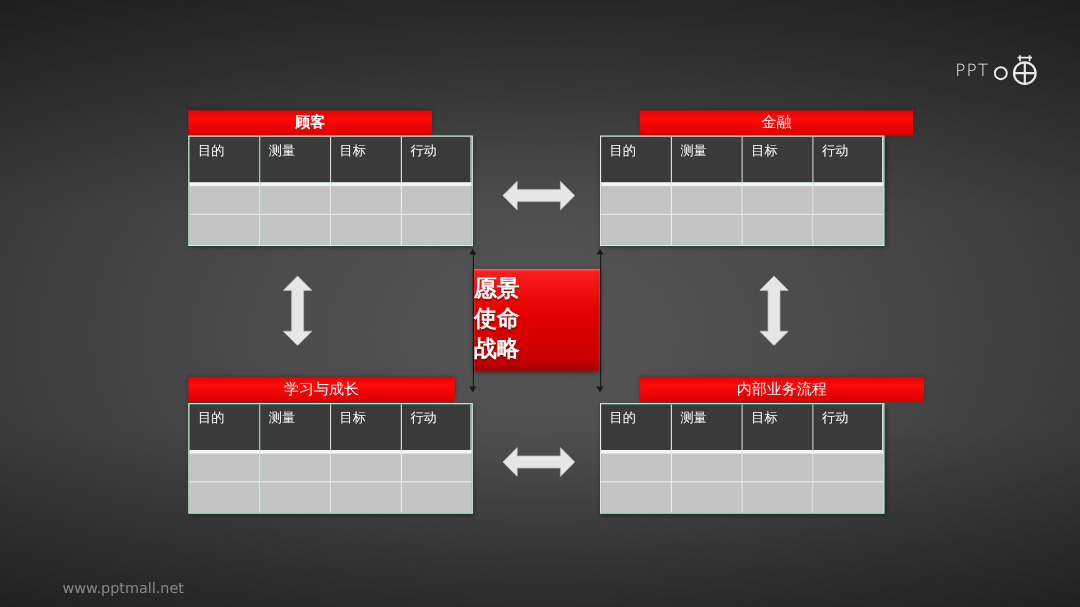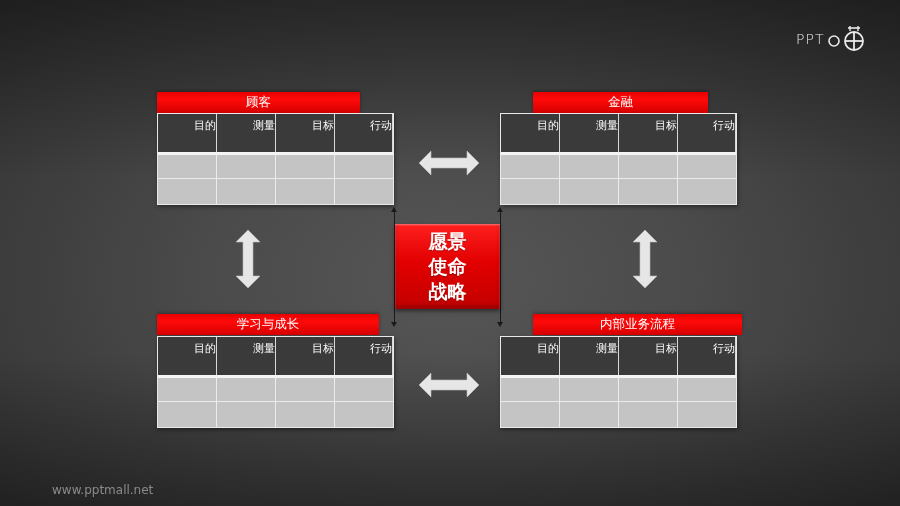--- a/index.html
+++ b/index.html
@@ -7,63 +7,62 @@
     width:900px; height:506px; position:relative; overflow:hidden;
     background: radial-gradient(ellipse at 50% 55%, #565656 0%, #4a4a4a 40%, #383838 80%, #2e2e2e 100%);
     font-family: "DejaVu Sans", "Liberation Sans", sans-serif;
   }
   .bg-top {
     position:absolute; left:0; top:0; width:900px; height:506px;
     background: linear-gradient(to bottom, rgba(0,0,0,0.35) 0%, rgba(0,0,0,0) 35%, rgba(0,0,0,0) 70%, rgba(0,0,0,0.35) 100%);
     pointer-events:none;
   }
   .logo {
-    position:absolute; left:796px; top:24px; height:30px; width:80px;
+    position:absolute; left:796px; top:44px; height:30px; width:80px;
     color:#eaeaea; font-family:"DejaVu Sans", sans-serif; font-size:14px; letter-spacing:2px;
     display:flex; align-items:center;
   }
   .logo-text { font-weight:300; letter-spacing:1px; }
   .logo svg { margin-left:4px; }
 
   .tab {
     position:absolute; height:21px; color:#fff; font-size:12.5px;
     display:flex; align-items:center; justify-content:center;
     background: linear-gradient(to bottom, #e80000 0%, #ff0a0a 35%, #d60000 100%);
     box-shadow: 0 -1px 3px rgba(0,0,0,0.35);
   }
   .grid {
     position:absolute; width:237px; height:92px;
     border:1px solid #e9e9e9; box-sizing:border-box;
     display:grid; grid-template-columns: 59px 59px 59px 58px;
     grid-template-rows: 38px 26px 26px;
     background:#22c55e;
     gap:0;
     box-shadow: 1px 2px 4px rgba(0,0,0,0.4);
-    text-align: right;
   }
   .cell-h {
     background:#3a3a3a; color:#fff; font-size:11px;
     padding:4px 0 0 7px; box-sizing:border-box;
     border-right:1px solid #d8d8d8;
   }
   .cell-h:last-child { border-right:none; }
   .cell {
     background:#c4c4c4; box-sizing:border-box;
     border-right:1px solid #ececec;
     border-top:1px solid #ececec;
   }
   .row1 { border-top:3px solid #f4f4f4; }
   .cell.last { border-right:none; }
 
   .center {
     position:absolute; left:395px; top:224px; width:105px; height:85px;
     background: linear-gradient(to bottom, #ff1f1f 0%, #e20000 45%, #c20000 100%);
     box-shadow: inset 0 1px 2px rgba(255,255,255,0.4), inset 0 -3px 5px rgba(0,0,0,0.25), 0 2px 4px rgba(0,0,0,0.5);
     color:#fff; font-weight:bold; font-size:19px; line-height:25px;
-    display:flex; flex-direction:column; align-items:center; justify-content:center;
+    display:flex; flex-direction:column; align-items:flex-start; justify-content:center;
     text-shadow: 0 1px 1px rgba(0,0,0,0.3);
   }
   .vline { position:absolute; width:1px; background:#1a1a1a; }
   .vline-arrow-up, .vline-arrow-down {
     position:absolute; width:0; height:0;
     border-left:3px solid transparent; border-right:3px solid transparent;
   }
   .vline-arrow-up { border-bottom:5px solid #1a1a1a; }
   .vline-arrow-down { border-top:5px solid #1a1a1a; }
 
@@ -84,37 +83,37 @@
     <circle cx="6" cy="16" r="5" fill="none" stroke="#eaeaea" stroke-width="1.6"></circle>
     <circle cx="26" cy="16" r="9" fill="none" stroke="#eaeaea" stroke-width="1.8"></circle>
     <line x1="17" y1="16" x2="35" y2="16" stroke="#eaeaea" stroke-width="1.8"></line>
     <line x1="26" y1="7" x2="26" y2="25" stroke="#eaeaea" stroke-width="1.8"></line>
     <line x1="20" y1="3" x2="32" y2="3" stroke="#eaeaea" stroke-width="1.6"></line>
     <line x1="22" y1="1" x2="22" y2="6" stroke="#eaeaea" stroke-width="1.4"></line>
     <line x1="30" y1="1" x2="30" y2="6" stroke="#eaeaea" stroke-width="1.4"></line>
   </svg>
 </div>
 
-<div class="tab" style="left:157px; top:92px; width:203px;">顾客</div>
+<div class="tab" style="left:157px; top:92px; width:203px;font-weight:bold;">顾客</div>
 <div class="grid" style="left:157px; top:113px;">
   <div class="cell-h">目的</div>
   <div class="cell-h">测量</div>
   <div class="cell-h">目标</div>
   <div class="cell-h">行动</div>
   <div class="cell row1"></div>
   <div class="cell row1"></div>
   <div class="cell row1"></div>
   <div class="cell row1 last"></div>
   <div class="cell"></div>
   <div class="cell"></div>
   <div class="cell"></div>
   <div class="cell last"></div>
 </div>
 
-<div class="tab" style="left:533px; top:92px; width:175px;">金融</div>
+<div class="tab" style="left:533px; top:92px; width:228px;">金融</div>
 <div class="grid" style="left:500px; top:113px;">
   <div class="cell-h">目的</div>
   <div class="cell-h">测量</div>
   <div class="cell-h">目标</div>
   <div class="cell-h">行动</div>
   <div class="cell row1"></div>
   <div class="cell row1"></div>
   <div class="cell row1"></div>
   <div class="cell row1 last"></div>
   <div class="cell"></div>
@@ -132,21 +131,21 @@
   <div class="cell row1"></div>
   <div class="cell row1"></div>
   <div class="cell row1"></div>
   <div class="cell row1 last"></div>
   <div class="cell"></div>
   <div class="cell"></div>
   <div class="cell"></div>
   <div class="cell last"></div>
 </div>
 
-<div class="tab" style="left:533px; top:314px; width:209px;">内部业务流程</div>
+<div class="tab" style="left:533px; top:314px; width:237px;">内部业务流程</div>
 <div class="grid" style="left:500px; top:336px;">
   <div class="cell-h">目的</div>
   <div class="cell-h">测量</div>
   <div class="cell-h">目标</div>
   <div class="cell-h">行动</div>
   <div class="cell row1"></div>
   <div class="cell row1"></div>
   <div class="cell row1"></div>
   <div class="cell row1 last"></div>
   <div class="cell"></div>

